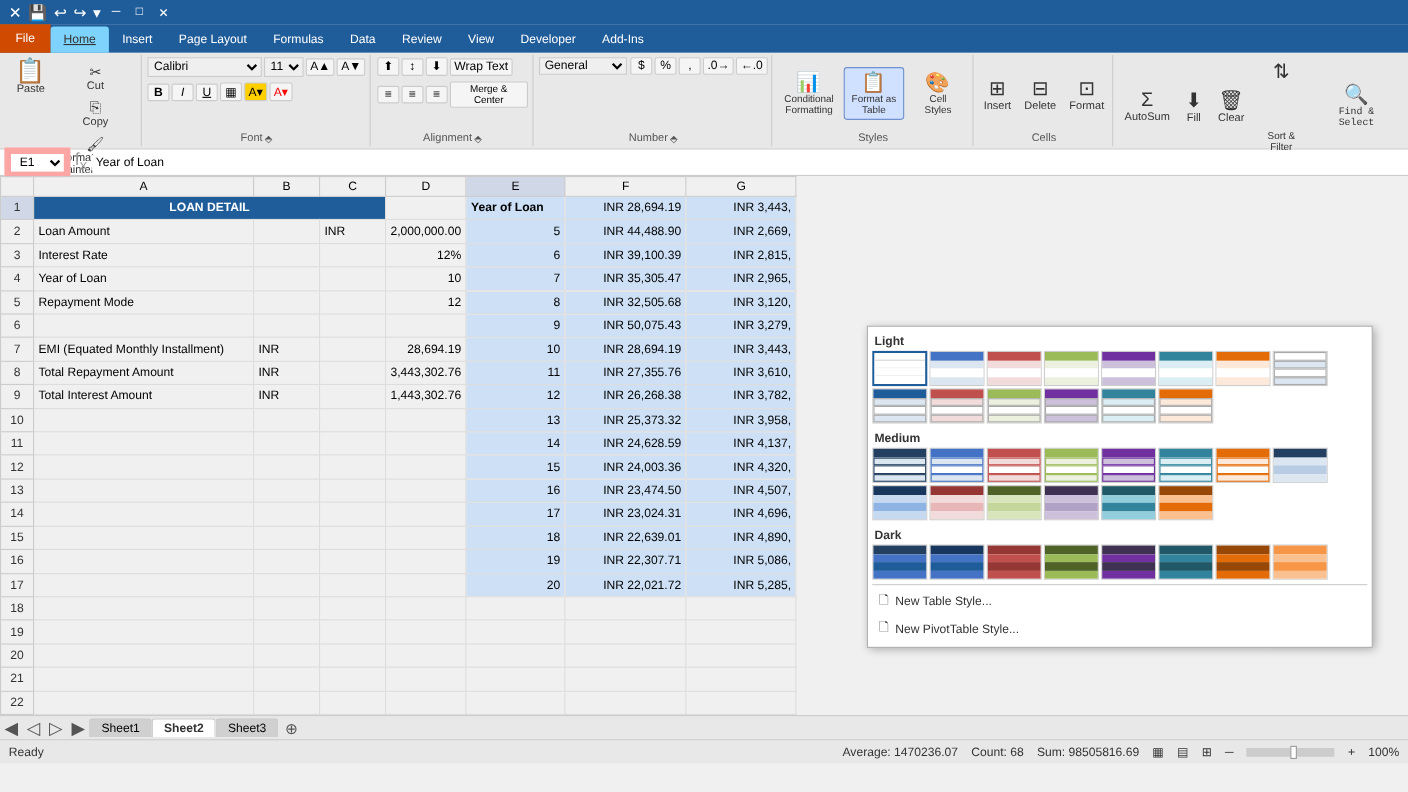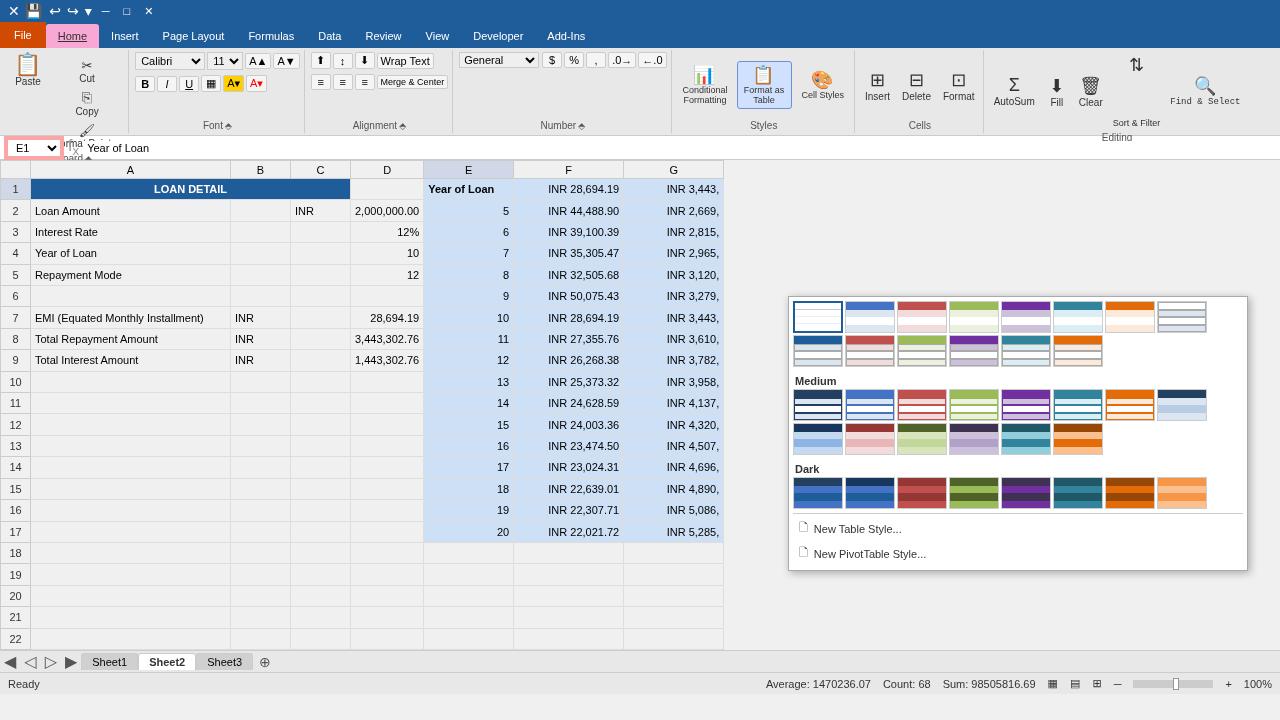--- a/index.html
+++ b/index.html
@@ -17,21 +17,21 @@
     .ribbon-tab {
       padding: 4px 12px;
       font-size: 11px;
       color: white;
       cursor: pointer;
       height: 24px;
       display: flex;
       align-items: center;
     }
     .ribbon-tab.active {
-      background: #f9a8d4;
+      background: #7dd3fc;
       color: #333;
       border-radius: 3px 3px 0 0;
       text-decoration: underline;
     }
     .file-tab {
       background: #d04a02;
       padding: 4px 14px;
       color: white;
       font-size: 11px;
       height: 26px;
@@ -94,21 +94,21 @@
       background: #fff;
       border-bottom: 1px solid #ccc;
       display: flex;
       align-items: center;
       height: 24px;
       padding: 0 4px;
       gap: 4px;
     }
     .cell-ref-box {
       width: 60px;
-      border: 4px solid #fca5a5;
+      border: 6px solid #fca5a5;
       padding: 1px 4px;
       font-size: 11px;
       background: white;
     }
     .formula-input {
       flex: 1;
       border: none;
       outline: none;
       font-size: 11px;
       padding: 1px 4px;
@@ -243,21 +243,21 @@
       height: 22px;
       display: flex;
       align-items: center;
       padding: 0 8px;
       gap: 6px;
     }
     .qa-btn { color: white; font-size: 14px; cursor: pointer; }
 
     
     .font-select {
-      width: 70px;
+      width: 104px;
       font-size: 11px;
       border: 1px solid #ccc;
       padding: 1px;
     }
     .font-size-select {
       width: 36px;
       font-size: 11px;
       border: 1px solid #ccc;
       padding: 1px;
     }
@@ -720,20 +720,21 @@
           <td></td>
           <td></td>
           <td></td>
           <td></td>
       </tr>
     </tbody>
   </table>
 
   <div class="table-style-dropdown">
 
+    <div class="section-label">Light</div>
     <div class="style-grid">
 
       <div class="style-thumb selected" style="border:2px solid #1f5c9a;">
         <div class="style-row">
             <div class="style-cell" style="background:#ffffff;border-bottom:1px solid #ccc;"></div>
           </div>
         <div class="style-row">
             <div class="style-cell" style="background:#ffffff;border-bottom:1px solid #eee;"></div>
           </div>
         <div class="style-row">

